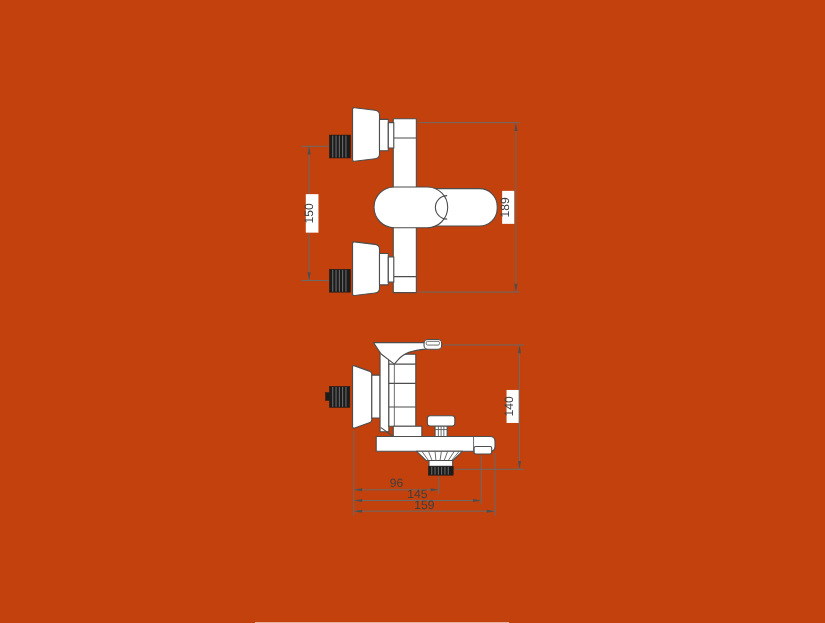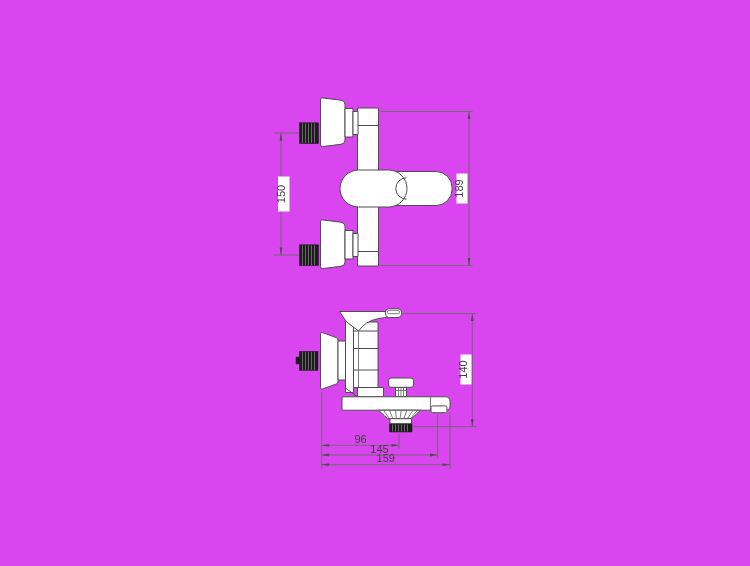--- a/index.html
+++ b/index.html
@@ -1,16 +1,16 @@
 <!DOCTYPE html>
 <html><head>
 <meta charset="utf-8">
 <style>
   html,body{margin:0;padding:0;background:#ffffff;}
-  .canvas{width:750px;height:566px;background:#d946ef;position:relative;overflow:hidden;}
+  .canvas{width:750px;height:566px;background:#c2410c;position:relative;overflow:hidden;}
   svg{display:block;}
   .outline{fill:#ffffff;stroke:#4d4d4d;stroke-width:1;stroke-linejoin:round;}
   .edge{fill:none;stroke:#4d4d4d;stroke-width:1;stroke-linejoin:round;}
   .edge-thin{fill:none;stroke:#5a5a5a;stroke-width:.8;}
   .thread{fill:#1c1c1c;stroke:#1c1c1c;stroke-width:.5;}
   .thread-stripe{fill:none;stroke:#8a8a8a;stroke-width:.7;}
   .dim{fill:none;stroke:#6a6a6a;stroke-width:.9;}
   .dim-arrow{fill:#4d4d4d;stroke:none;}
   .dim-bg{fill:#ffffff;stroke:none;}
   .dim-text{font-family:"Liberation Sans","DejaVu Sans",sans-serif;font-size:11px;fill:#3f3f3f;}

